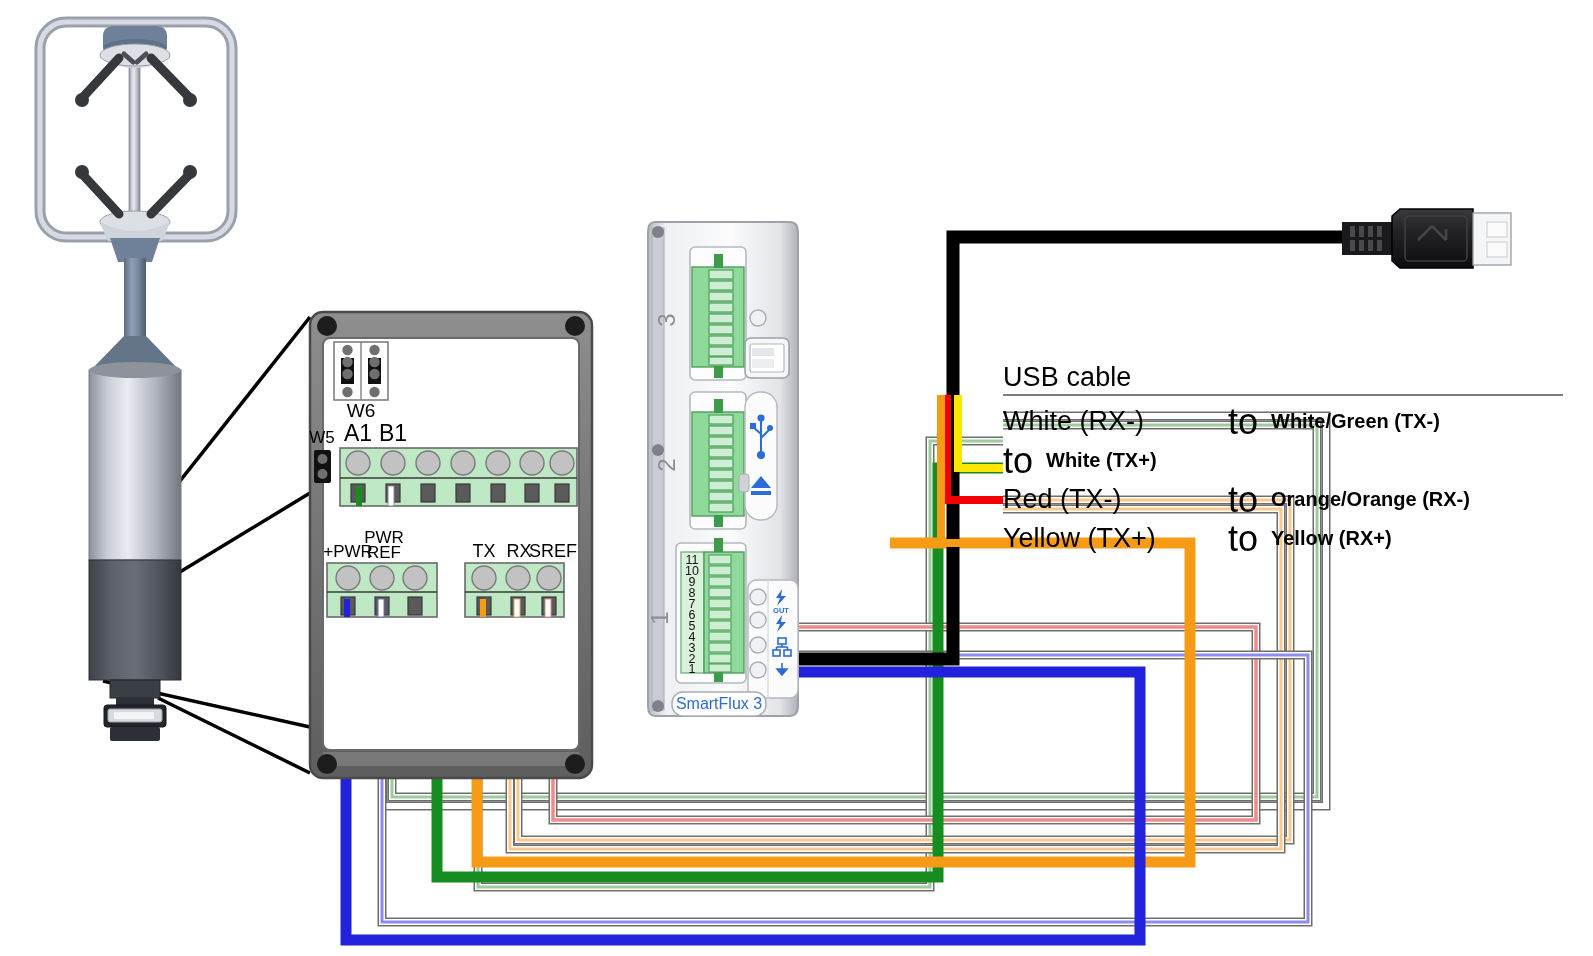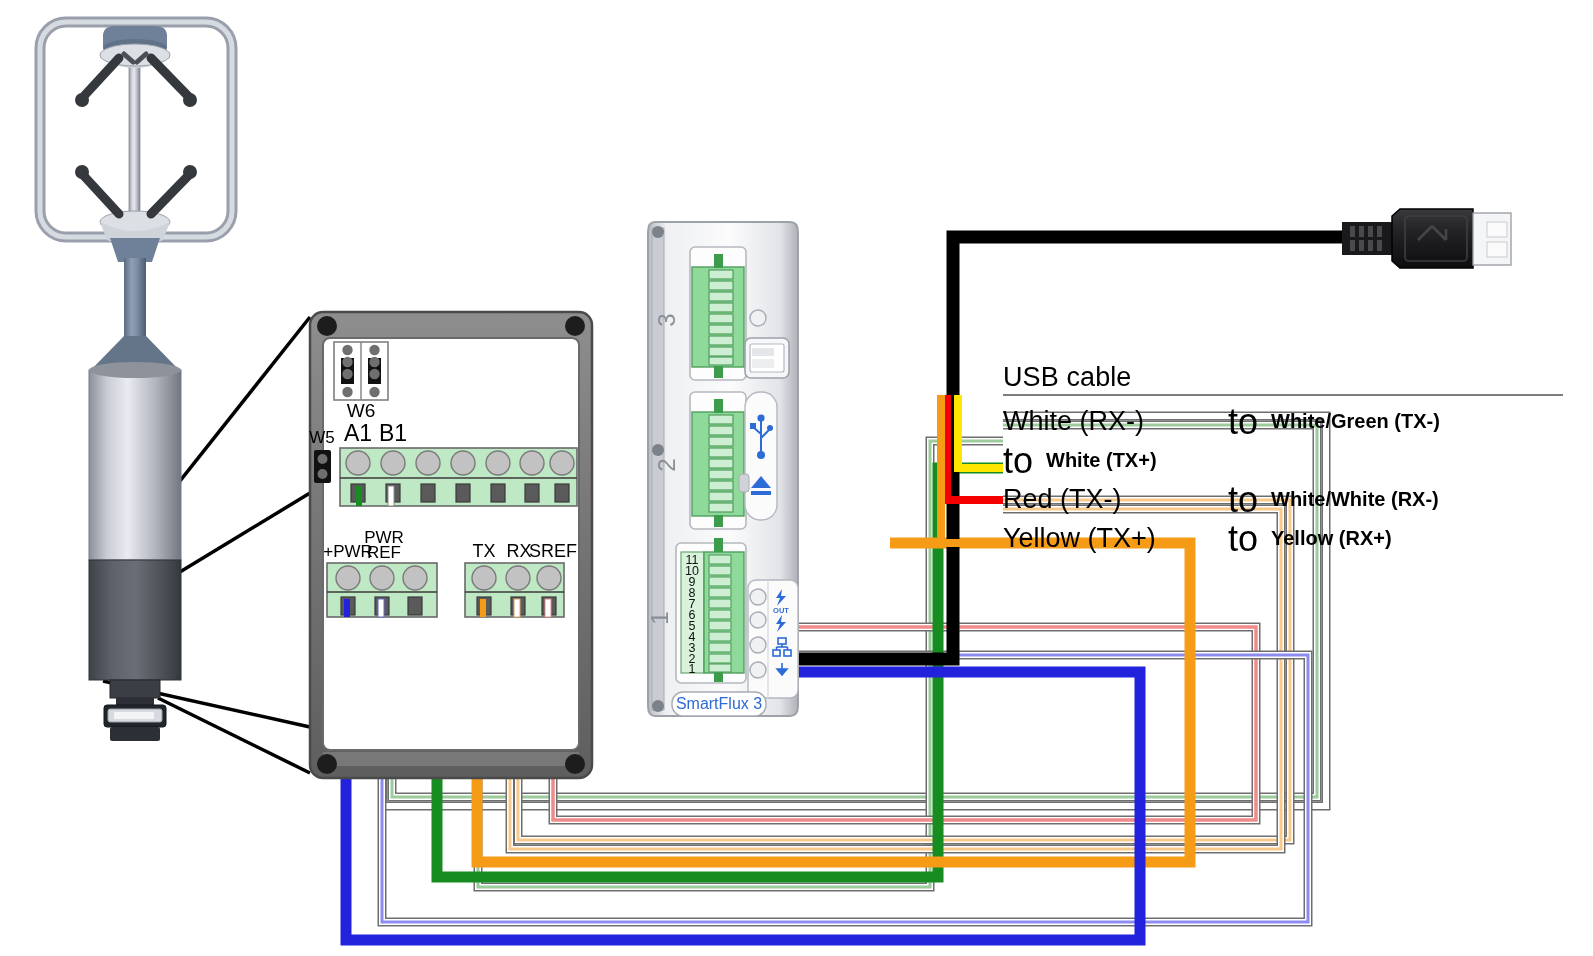--- a/index.html
+++ b/index.html
@@ -506,21 +506,21 @@
       <div class="cto">to</div>
       <div class="c2">White/Green (TX-)</div>
     </div>
     <div class="row">
       <div class="cto">to</div>
       <div class="c2">White (TX+)</div>
     </div>
     <div class="row">
       <div class="c1">Red (TX-)</div>
       <div class="cto">to</div>
-      <div class="c2">White/White (RX-)</div>
+      <div class="c2">Orange/Orange (RX-)</div>
     </div>
     <div class="row">
       <div class="c1">Yellow (TX+)</div>
       <div class="cto">to</div>
       <div class="c2">Yellow (RX+)</div>
     </div>
   </div>
 
 </div>
 

